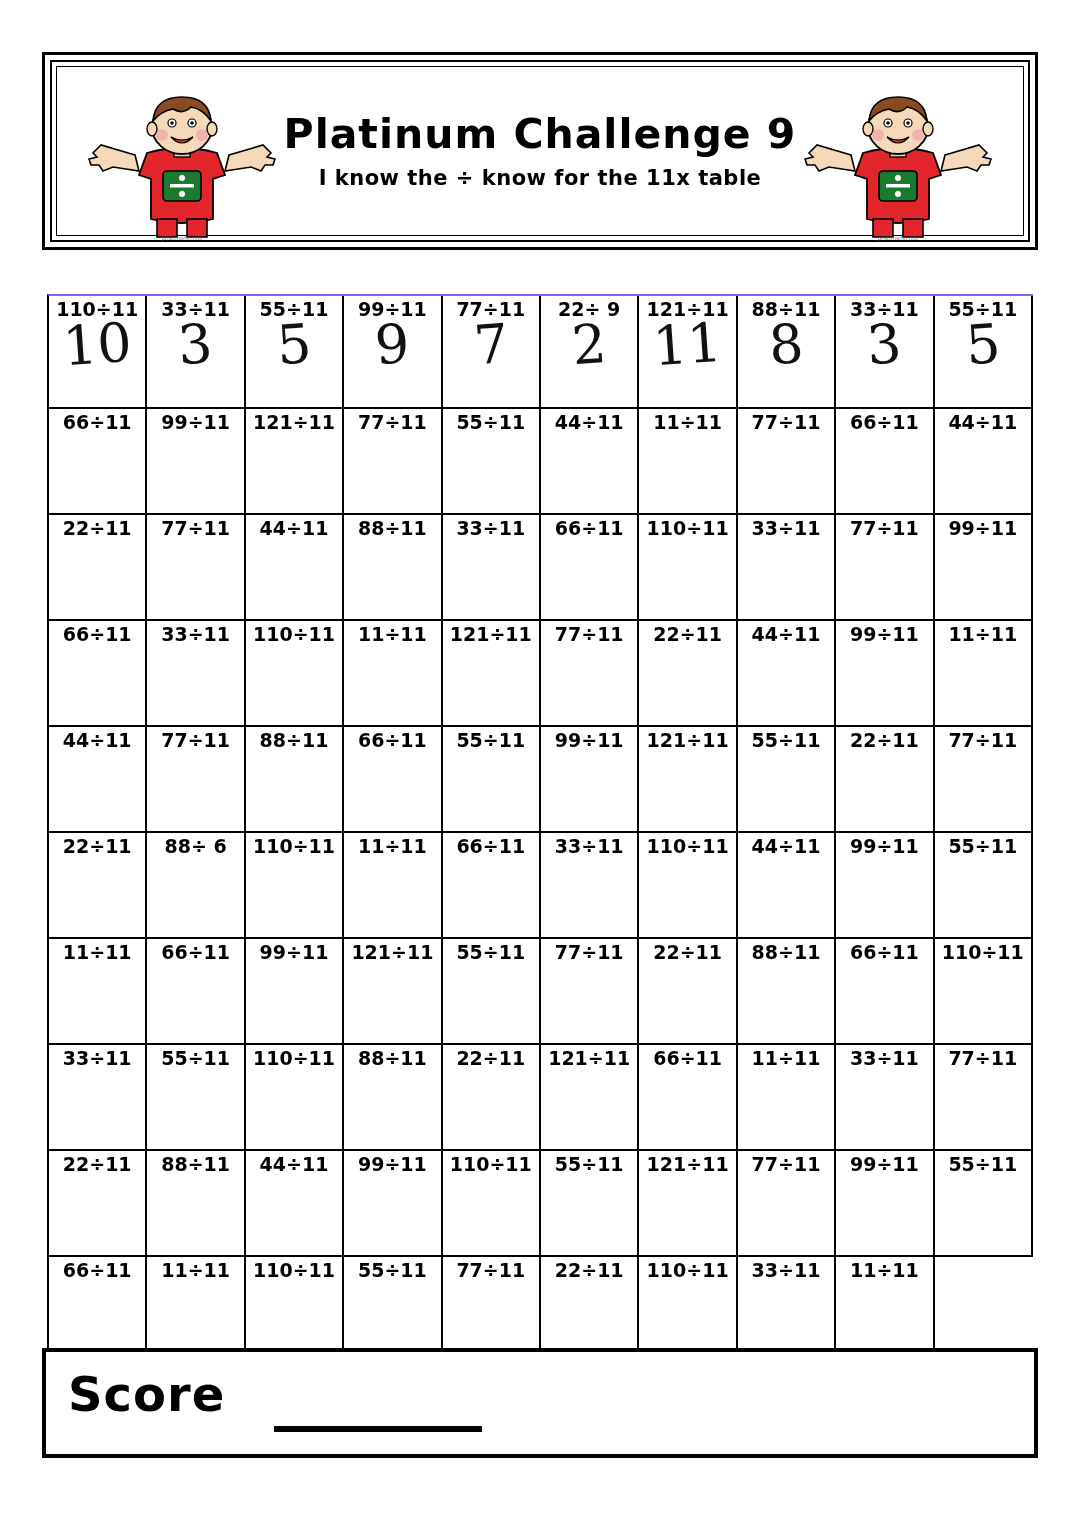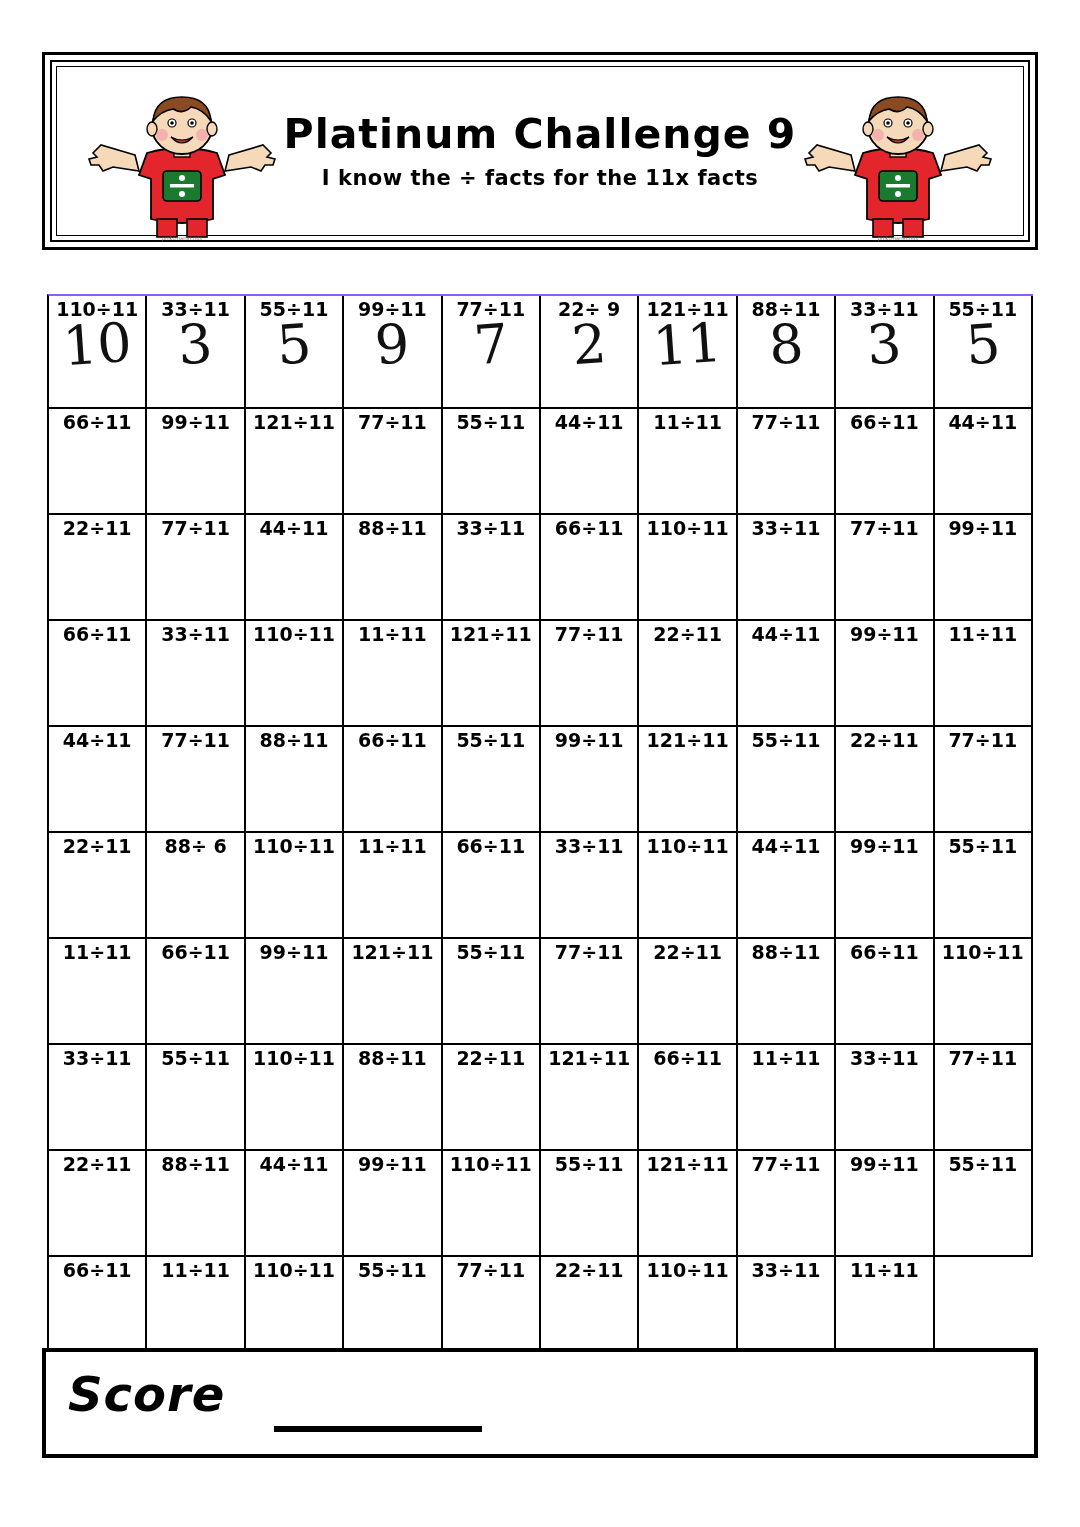--- a/index.html
+++ b/index.html
@@ -149,21 +149,20 @@
   }
   .score-text {
     position: absolute;
     left: 22px;
     top: 14px;
     font-family: "DejaVu Sans", sans-serif;
     font-weight: bold;
     font-size: 48px;
     color: #000;
     letter-spacing: 1px;
-    font-style: italic;
   }
   .score-line {
     position: absolute;
     left: 228px;
     top: 74px;
     width: 208px;
     height: 6px;
     background: #000;
   }
 </style>
@@ -209,21 +208,21 @@
             <circle cx="75" cy="42" r="6" fill="#f3a9ab" opacity="0.85"></circle>
             <circle cx="115" cy="42" r="6" fill="#f3a9ab" opacity="0.85"></circle>
 
             <path d="M84 44 Q95 56 106 44 Q95 50 84 44 Z" fill="#c2342f" stroke="#000" stroke-width="1.2"></path>
           </svg>
           <span class="boy-credit">pinkcmarlin.mts</span>
         </div>
 
         <div class="title-block">
           <div class="main-title">Platinum Challenge 9</div>
-          <div class="sub-title">I know the ÷ facts for the 11x facts</div>
+          <div class="sub-title">I know the ÷ know for the 11x table</div>
         </div>
 
         <div class="boy right">
           <svg viewBox="0 0 190 150" width="190" height="150" aria-hidden="true">
             <path d="M48 62 L14 52 L6 60 L10 64 L2 66 L4 72 L12 72 L16 78 L26 74 L52 78 Z" fill="#f6d9b8" stroke="#000" stroke-width="1.6"></path>
             <path d="M142 62 L176 52 L184 60 L180 64 L188 66 L186 72 L178 72 L174 78 L164 74 L138 78 Z" fill="#f6d9b8" stroke="#000" stroke-width="1.6"></path>
             <path d="M60 60 Q95 50 130 60 L138 82 L126 86 L126 126 Q95 134 64 126 L64 86 L52 82 Z" fill="#e3262b" stroke="#000" stroke-width="1.8"></path>
             <rect x="76" y="78" width="38" height="30" rx="4" fill="#1a7a2e" stroke="#000" stroke-width="1.6"></rect>
             <circle cx="95" cy="85" r="3" fill="#fff"></circle>
             <rect x="83" y="91" width="24" height="3.5" fill="#fff"></rect>

